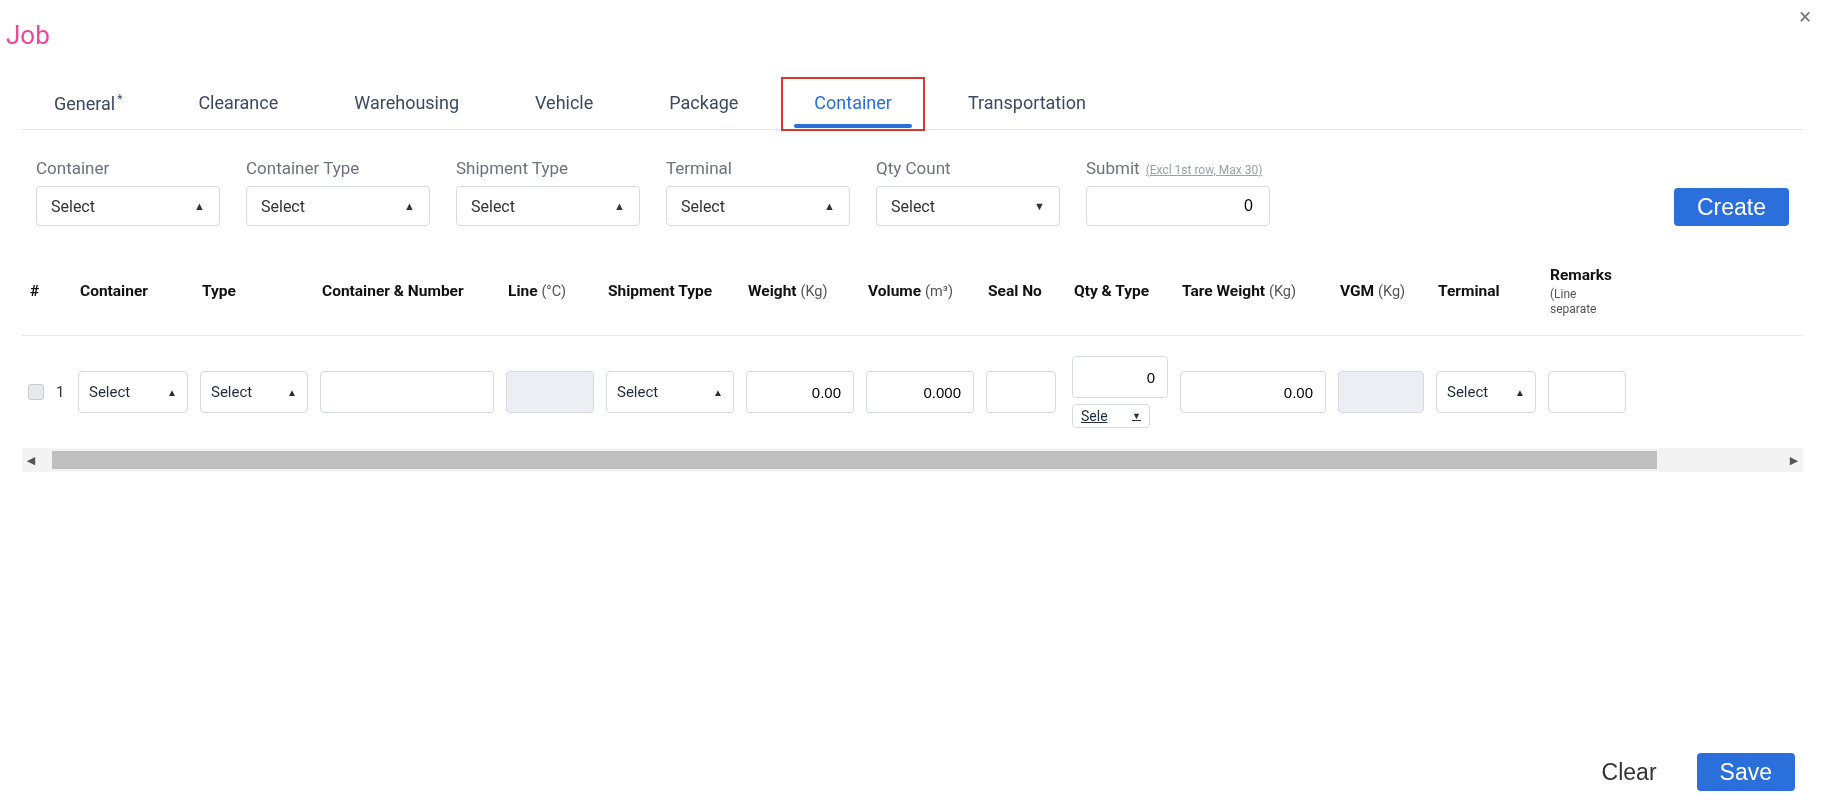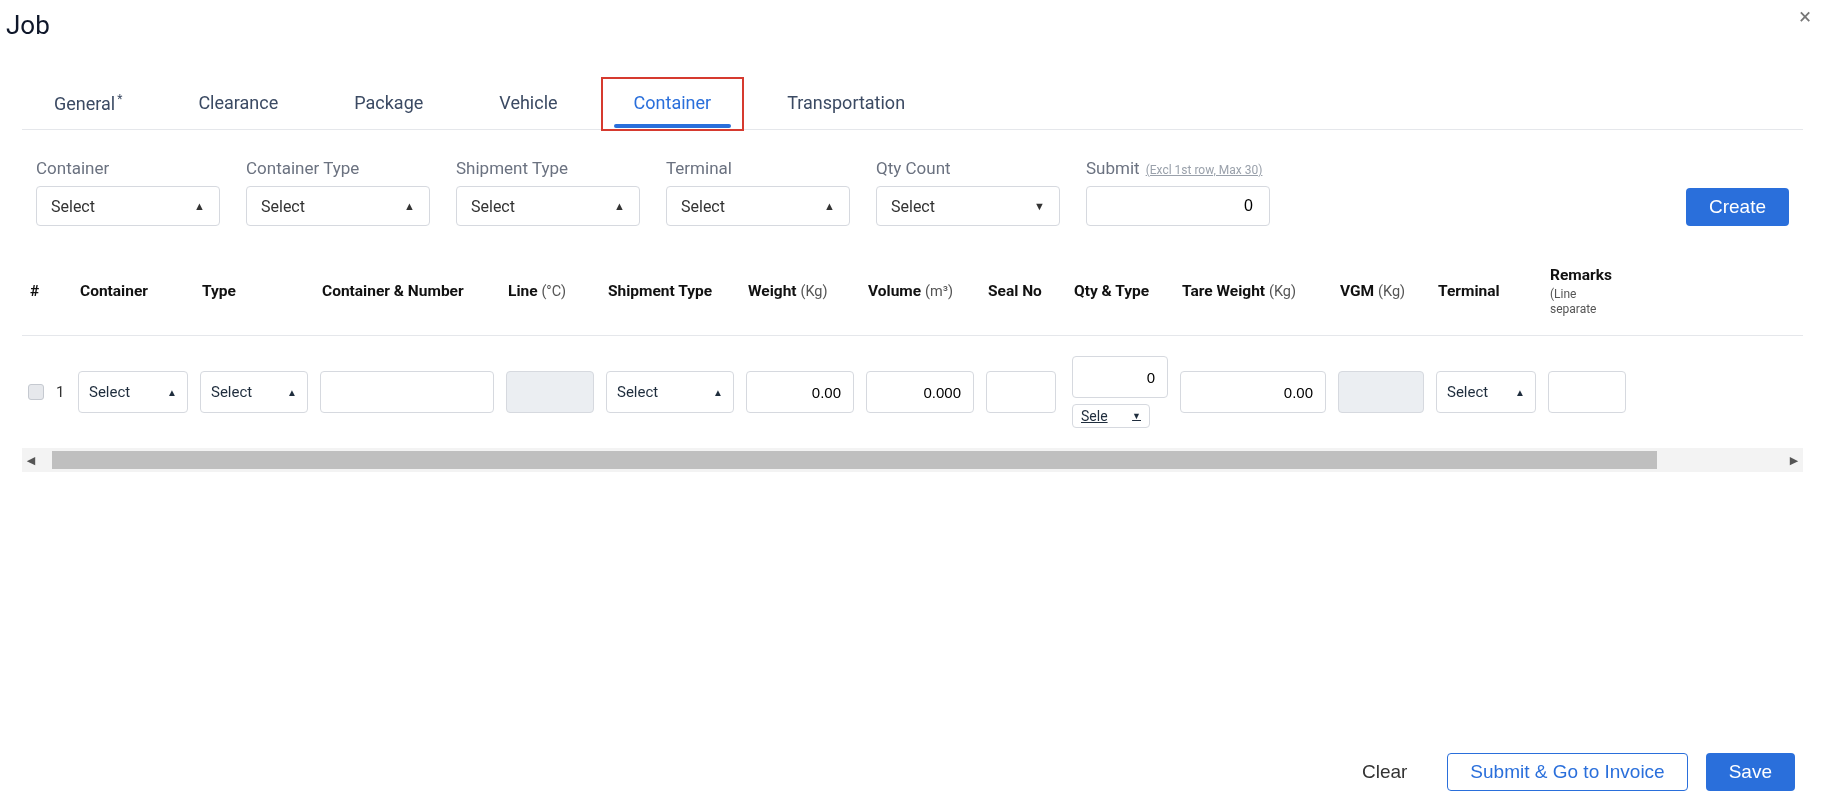--- a/index.html
+++ b/index.html
@@ -8,24 +8,24 @@
     font-family: -apple-system, BlinkMacSystemFont, "Segoe UI", Roboto, Helvetica, Arial, sans-serif;
     color: #1f2d3d;
     background: #fff;
     width: 1825px;
     height: 811px;
     overflow: hidden;
     position: relative;
   }
   .page-title {
     position: absolute;
-    top: 10px; left: 6px;
+    top: 20px; left: 6px;
     font-size: 26px;
     font-weight: 400;
-    color: #0f172a;
+    color: #ec4899;
   }
   .close-x {
     position: absolute;
     top: 6px; right: 14px;
     font-size: 22px;
     color: #777;
     cursor: pointer;
     line-height: 1;
   }
   .tabs-wrap {
@@ -107,21 +107,21 @@
     color: #333;
   }
   .text-input input {
     border: none; outline: none; width: 100%; font-size: 16px; text-align: right;
     background: transparent;
   }
   .btn {
     height: 38px;
     border-radius: 4px;
     padding: 18px 22px;
-    font-size: 19px;
+    font-size: 23px;
     cursor: pointer;
     border: 1px solid transparent;
     display:inline-flex; align-items:center; justify-content:center;
   }
   .btn-primary { background: #2a6fdb; color: #fff; }
   .btn-outline-primary { background: #fff; color: #2a6fdb; border-color: #2a6fdb; }
   .btn-link { background: transparent; color: #333; border: none; }
   .create-btn { margin-left: auto; align-self: flex-end; height: 38px;}
   
   .table-area {
@@ -195,24 +195,27 @@
 
 <div class="tabs-wrap">
   <div class="tabs">
     <div class="tab">
       <span>General</span><sup>*</sup>
     </div>
     <div class="tab">
       <span>Clearance</span>
     </div>
     <div class="tab">
+      <span>Warehousing</span>
+    </div>
+    <div class="tab">
+      <span>Vehicle</span>
+    </div>
+    <div class="tab">
       <span>Package</span>
-    </div>
-    <div class="tab">
-      <span>Vehicle</span>
     </div>
     <div class="tab active highlight-box">
       <span>Container</span>
     </div>
     <div class="tab">
       <span>Transportation</span>
     </div>
   </div>
 </div>
 
@@ -387,15 +390,14 @@
 <div class="hscroll">
   <div class="arrow">◀</div>
   <div class="track">
     <div class="thumb"></div>
   </div>
   <div class="arrow">▶</div>
 </div>
 
 <div class="footer">
   <button class="btn btn-link">Clear</button>
-  <button class="btn btn-outline-primary">Submit &amp; Go to Invoice</button>
   <button class="btn btn-primary">Save</button>
 </div>
 
 </body></html>

